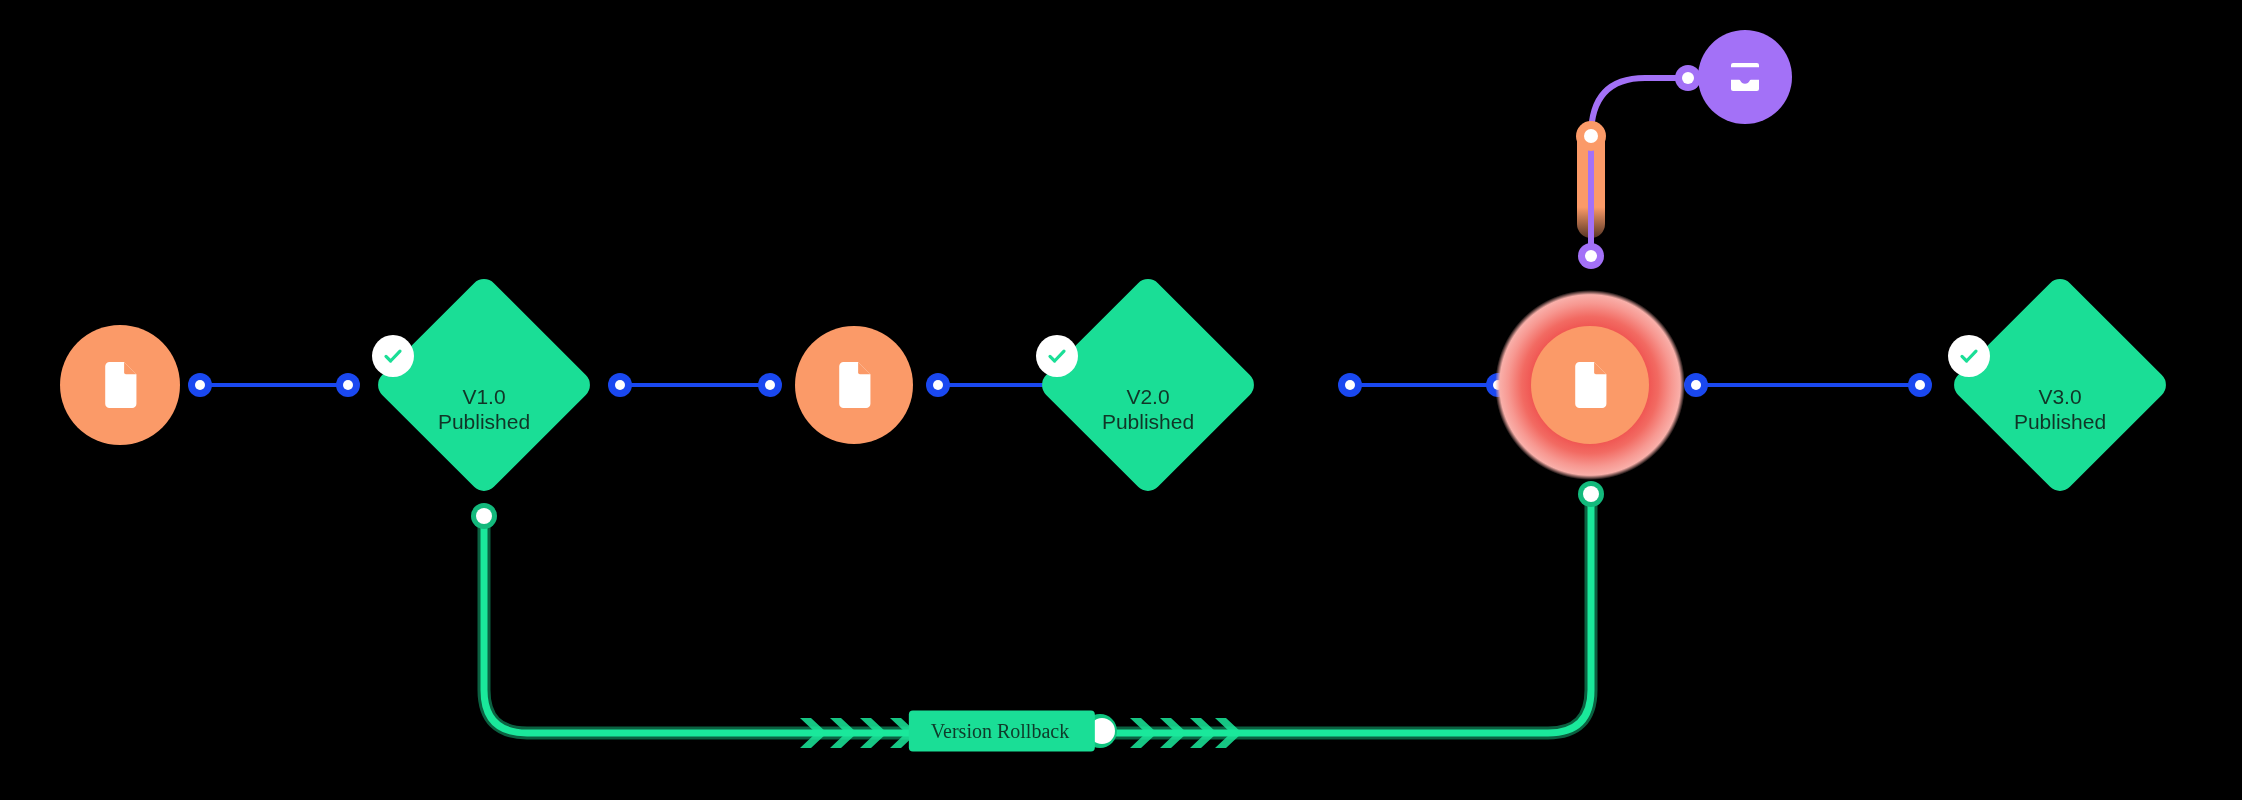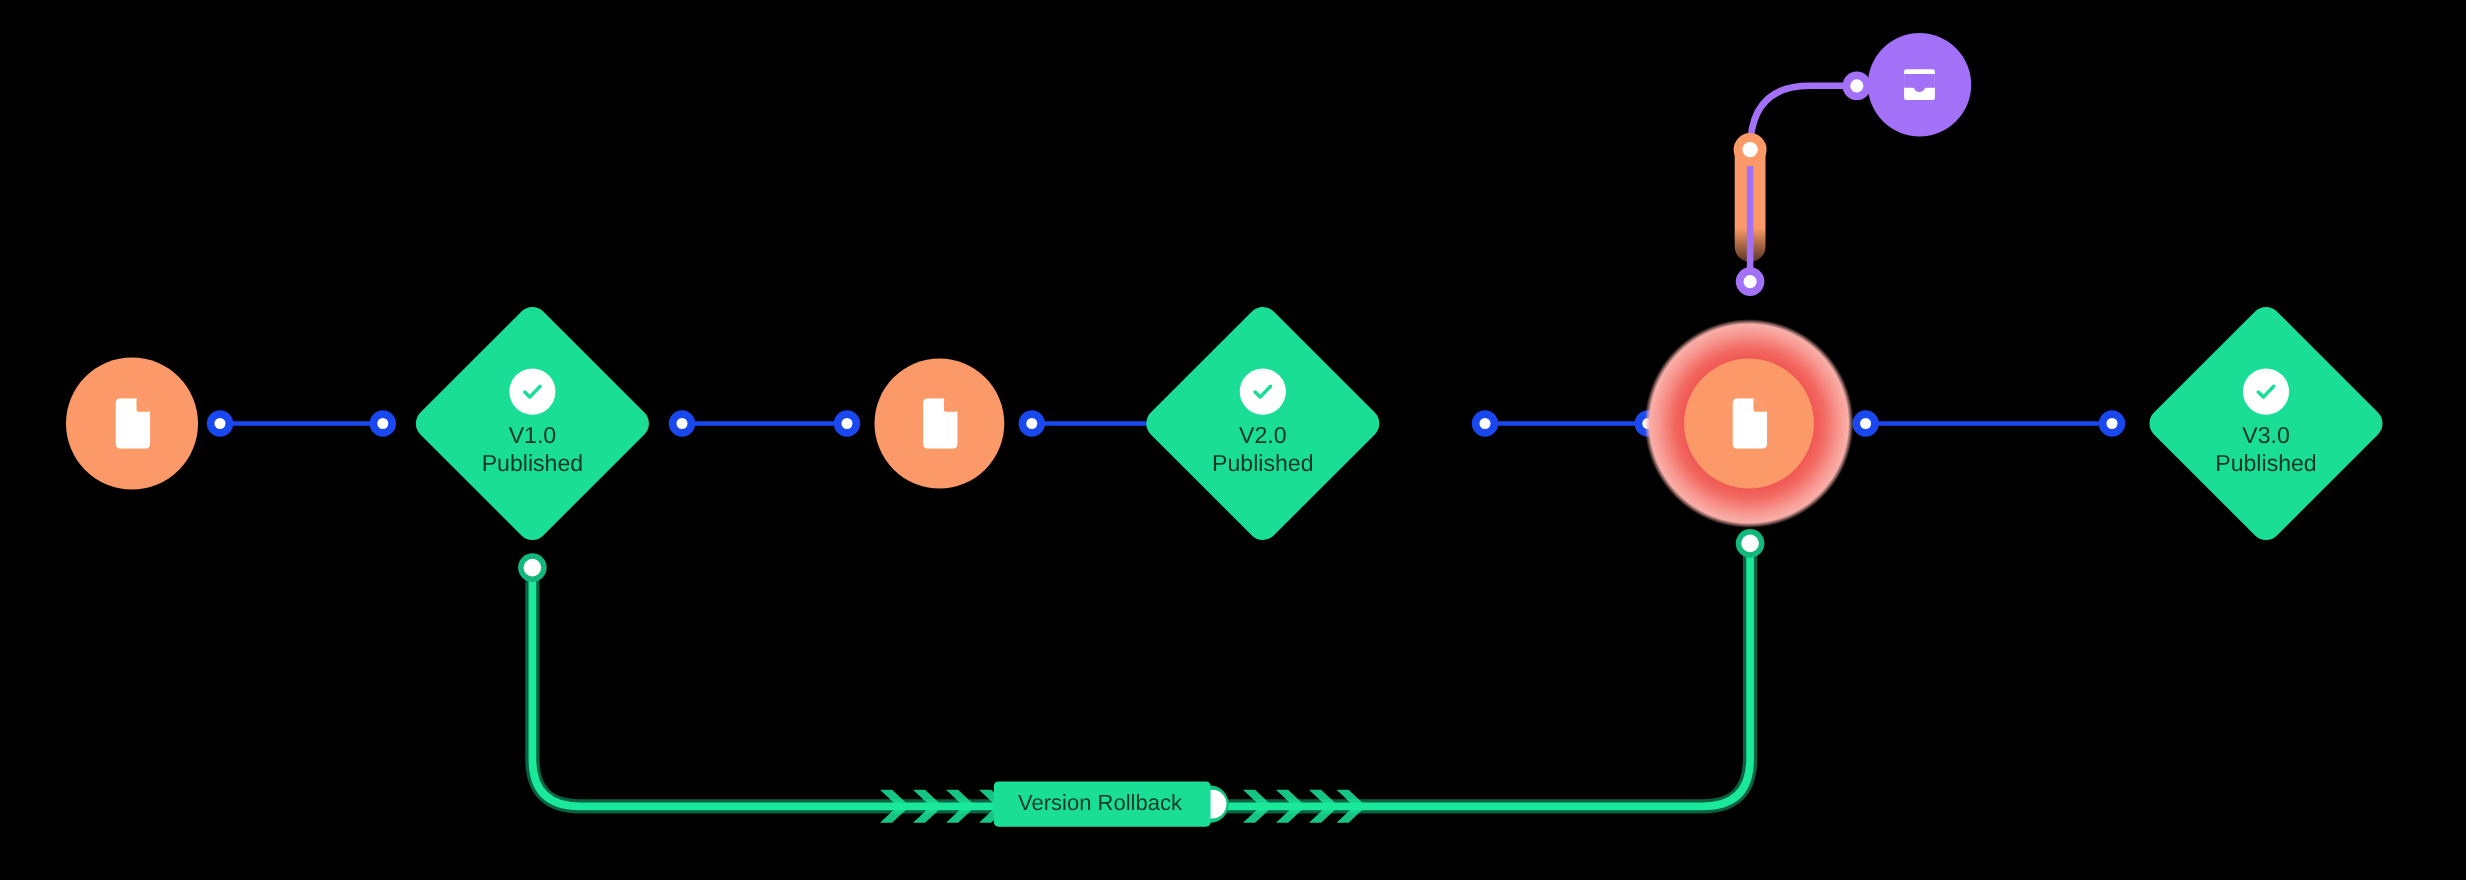--- a/index.html
+++ b/index.html
@@ -61,21 +61,20 @@
     transform: rotate(45deg);
   }
   .diamond-content {
     position: absolute;
     left: 0;
     top: 0;
     width: 224px;
     height: 224px;
     display: flex;
     flex-direction: column;
-    align-items: center;
     justify-content: center;
     gap: 6px;
   }
   .check-badge {
     width: 42px;
     height: 42px;
     border-radius: 50%;
     background: #ffffff;
     display: flex;
     align-items: center;
@@ -133,21 +132,21 @@
     justify-content: center;
   }
 
   
   .edge-label {
     position: absolute;
     transform: translate(-50%, -50%);
     background: #1ADE96;
     color: #0F3A2A;
     font-size: 20px;
-    font-family: Liberation Sans, sans-serif;
+    font-family: Liberation Serif, serif;
     padding: 9px 26px 9px 22px;
     border-radius: 4px;
     white-space: nowrap;
   }
 
   .svg-icon { display: block; }
 </style>
 </head>
 <body>
 

